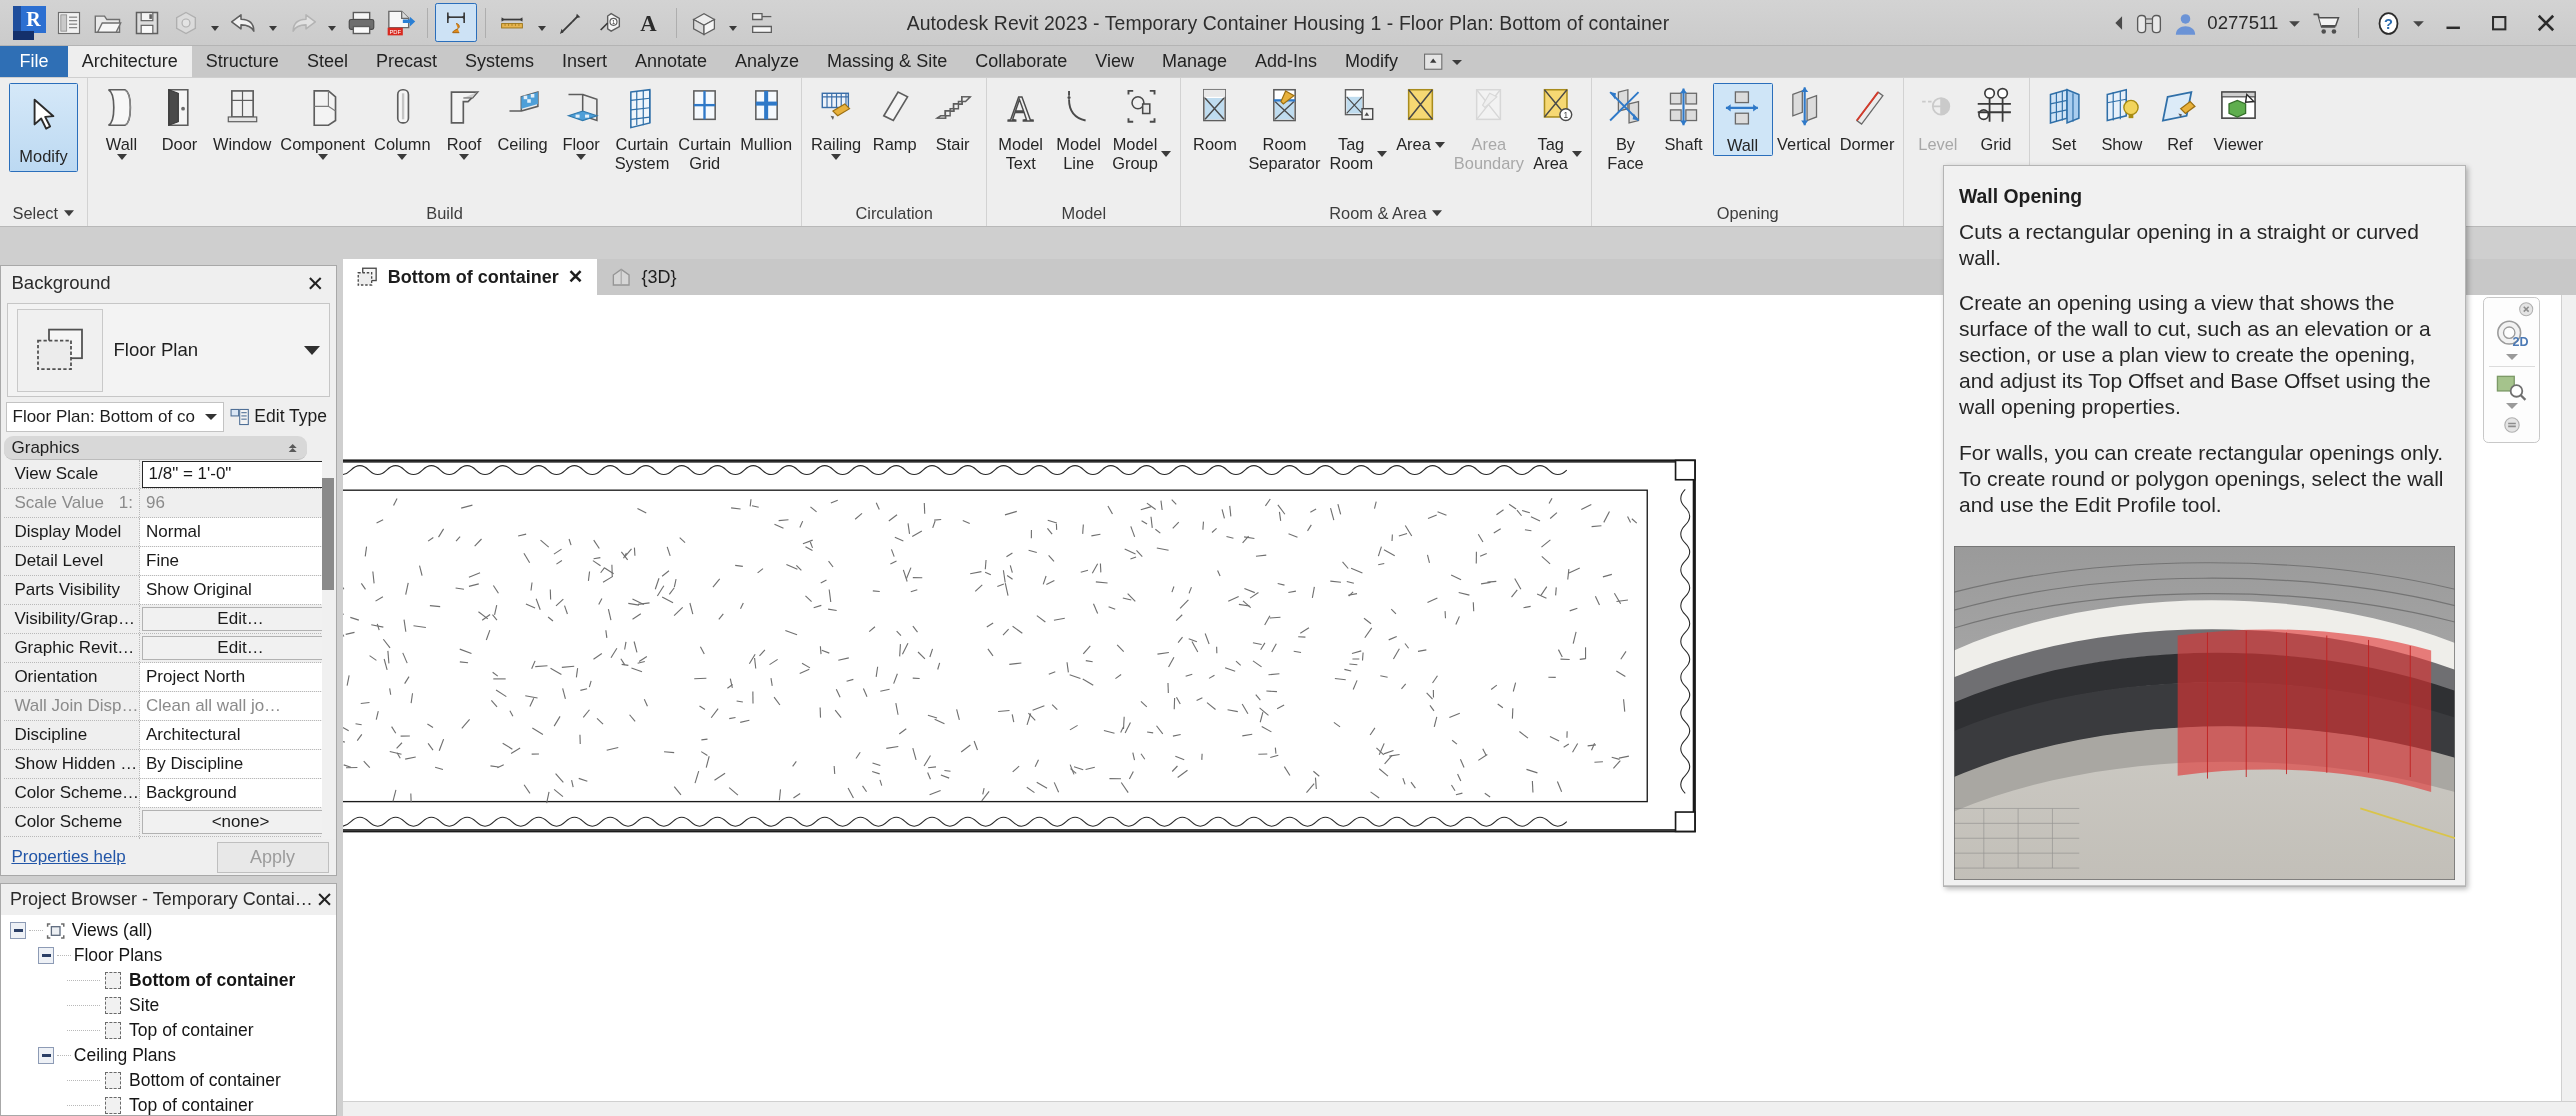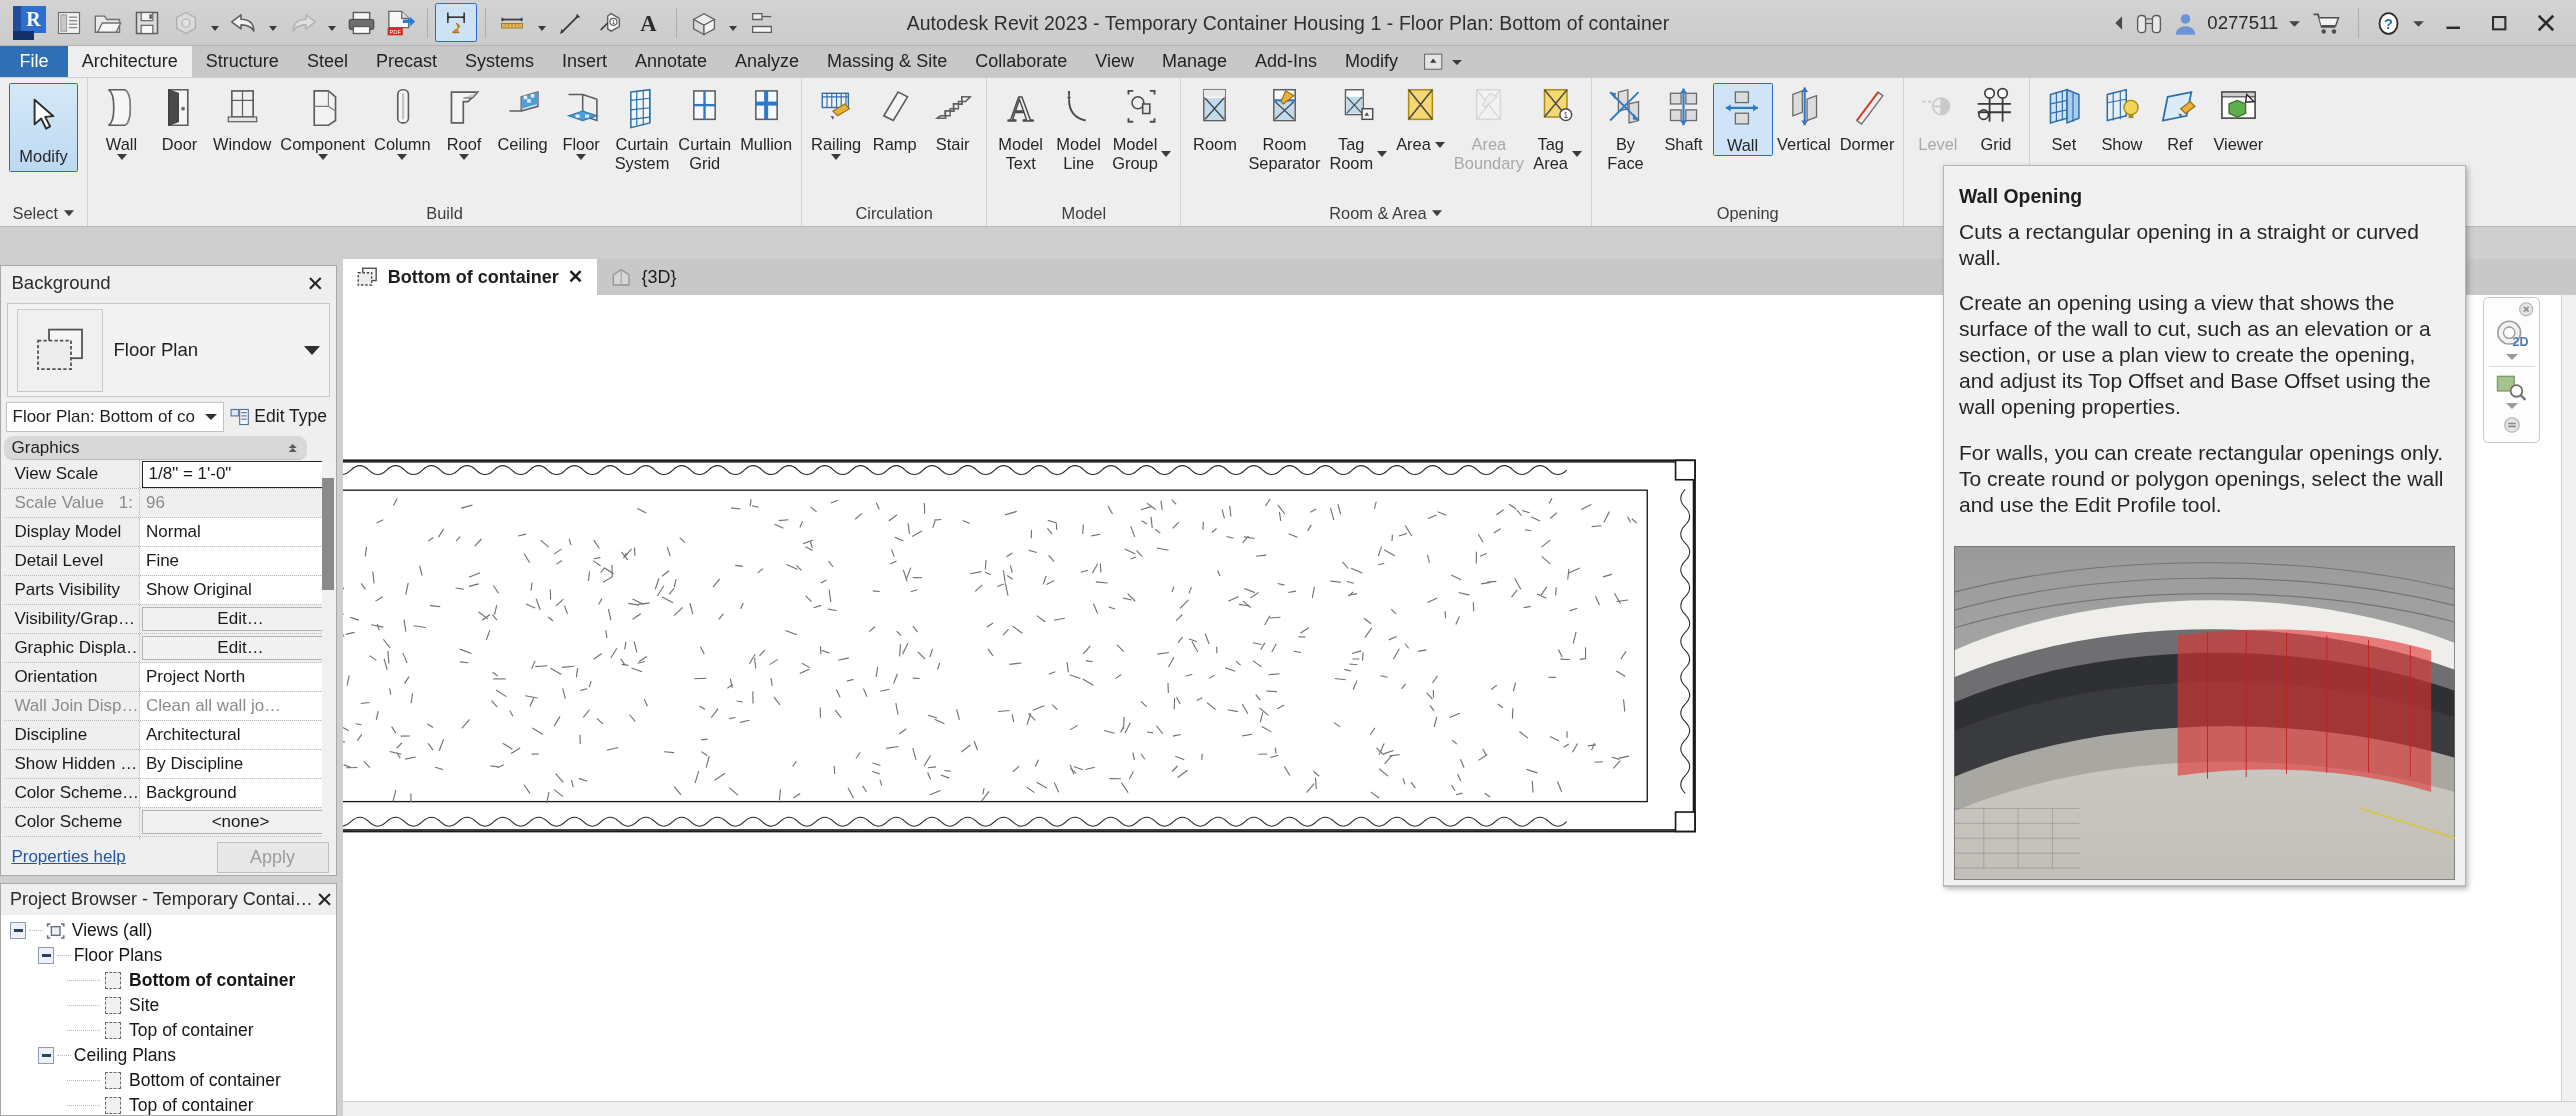--- a/index.html
+++ b/index.html
@@ -1030,21 +1030,21 @@
           <div class="pval">Show Original</div>
         </div>
         <div class="prow">
           <div class="pkey">
             <span>Visibility/Grap…</span>
           </div>
           <div class="pval button">Edit…</div>
         </div>
         <div class="prow">
           <div class="pkey">
-            <span>Graphic Displa…</span>
+            <span>Graphic Revit…</span>
           </div>
           <div class="pval button">Edit…</div>
         </div>
         <div class="prow">
           <div class="pkey">
             <span>Orientation</span>
           </div>
           <div class="pval">Project North</div>
         </div>
         <div class="prow dim">

